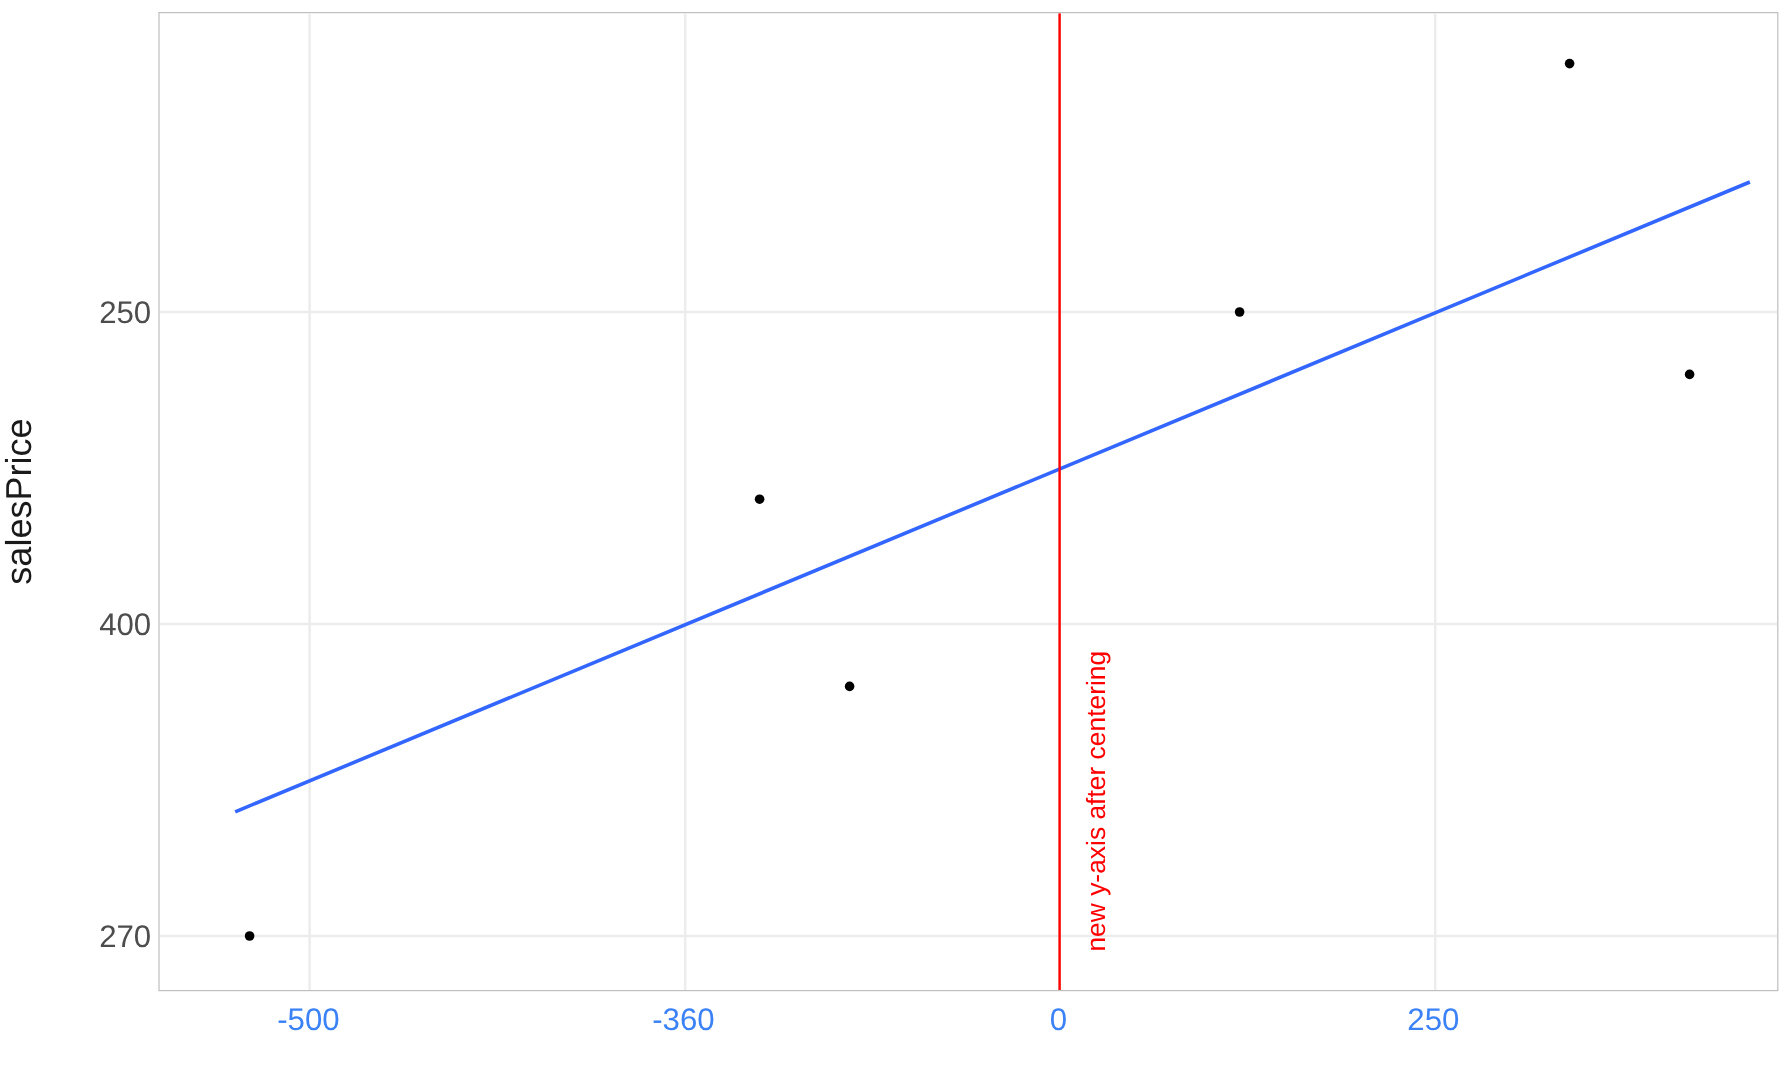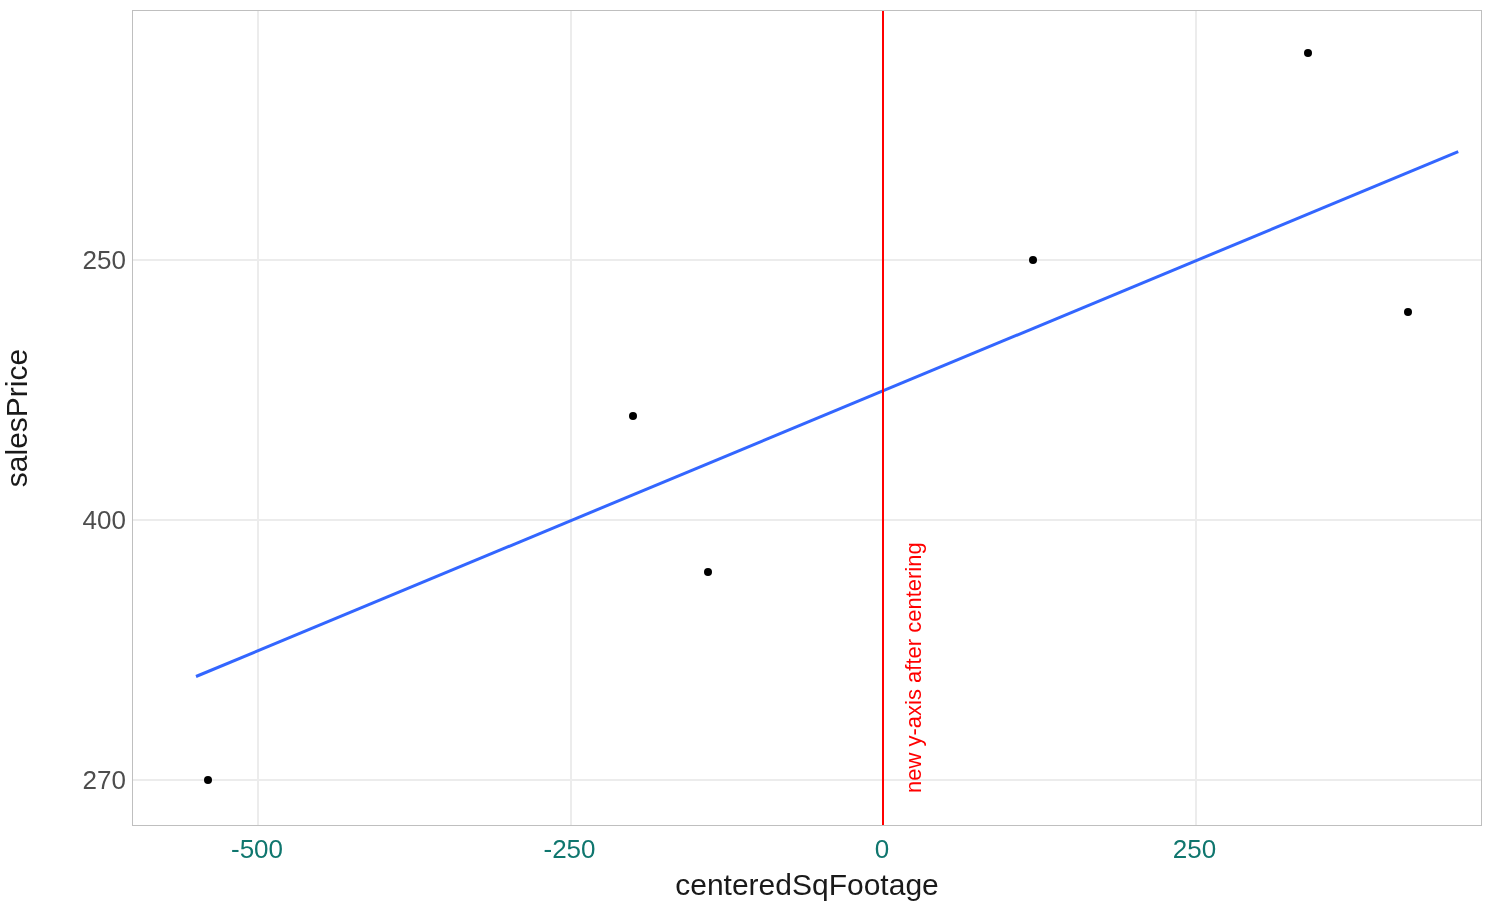--- a/index.html
+++ b/index.html
@@ -53,21 +53,21 @@
     text-align: center;
     font-size: 30px;
   }
   .tick-label-x {
     position: absolute;
     top: 834px;
     width: 120px;
     margin-left: -60px;
     text-align: center;
     font-size: 26px;
-    color: #0f766e;
+    color: #3b82f6;
   }
   .tick-label-y {
     position: absolute;
     right: 1366px;
     width: 90px;
     text-align: right;
     font-size: 26px;
     color: #4d4d4d;
     margin-top: -14px;
   }
@@ -119,22 +119,21 @@
       <div class="vline" style="left: 749px;"></div>
       <div class="annot" style="left: 781.25px; top: 769.223px;">new y-axis after centering</div>
       <div class="point" style="left: 75px; top: 769.223px;"></div>
       <div class="point" style="left: 500px; top: 405.401px;"></div>
       <div class="point" style="left: 575px; top: 561.325px;"></div>
       <div class="point" style="left: 900px; top: 249.478px;"></div>
       <div class="point" style="left: 1175px; top: 41.5796px;"></div>
       <div class="point" style="left: 1275px; top: 301.452px;"></div>
     </div>
 
-  <div class="axis-title-x">centeredSqFootage</div>
   <div class="axis-title-y">salesPrice</div>
 <div class="tick-label-x" style="left: 257px;">-500</div>
-    <div class="tick-label-x" style="left: 569.5px;">-250</div>
+    <div class="tick-label-x" style="left: 569.5px;">-360</div>
     <div class="tick-label-x" style="left: 882px;">0</div>
     <div class="tick-label-x" style="left: 1194.5px;">250</div>
     <div class="tick-label-y" style="top: 779.223px;">270</div>
     <div class="tick-label-y" style="top: 519.35px;">400</div>
     <div class="tick-label-y" style="top: 259.478px;">250</div>
   </div>
 
 </body></html>

